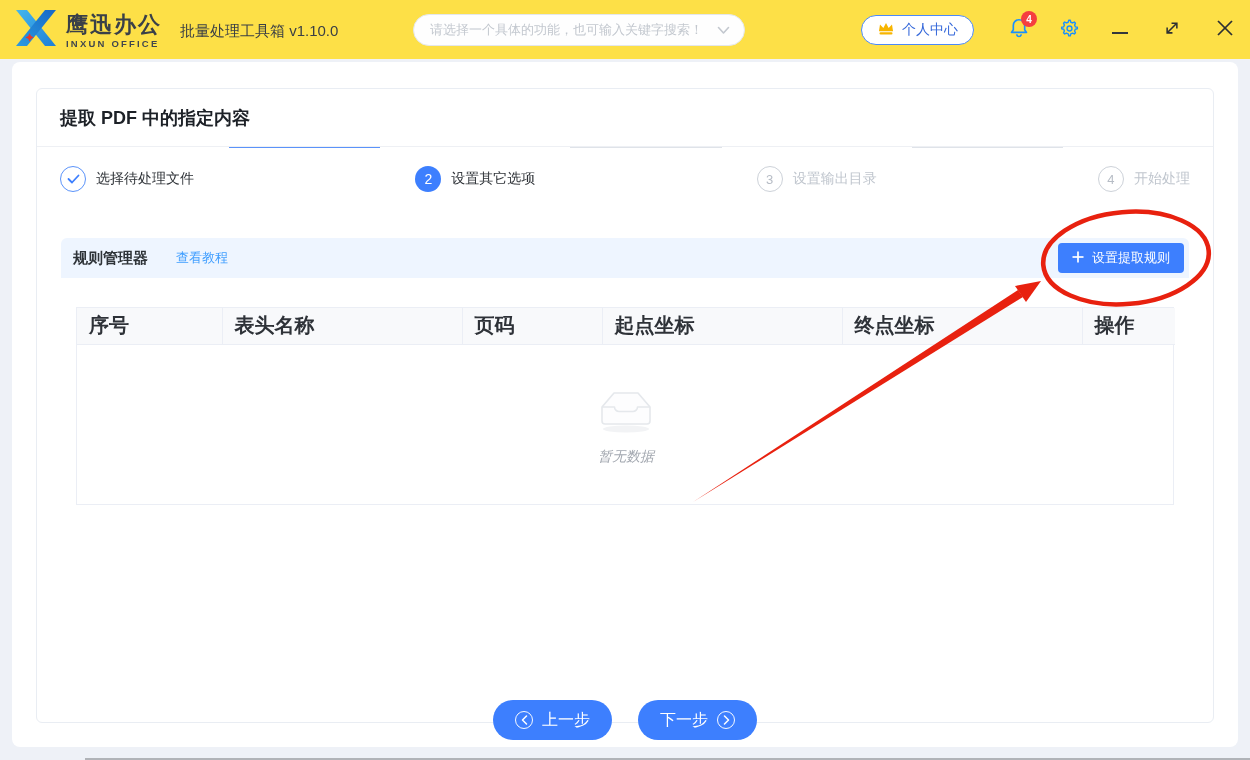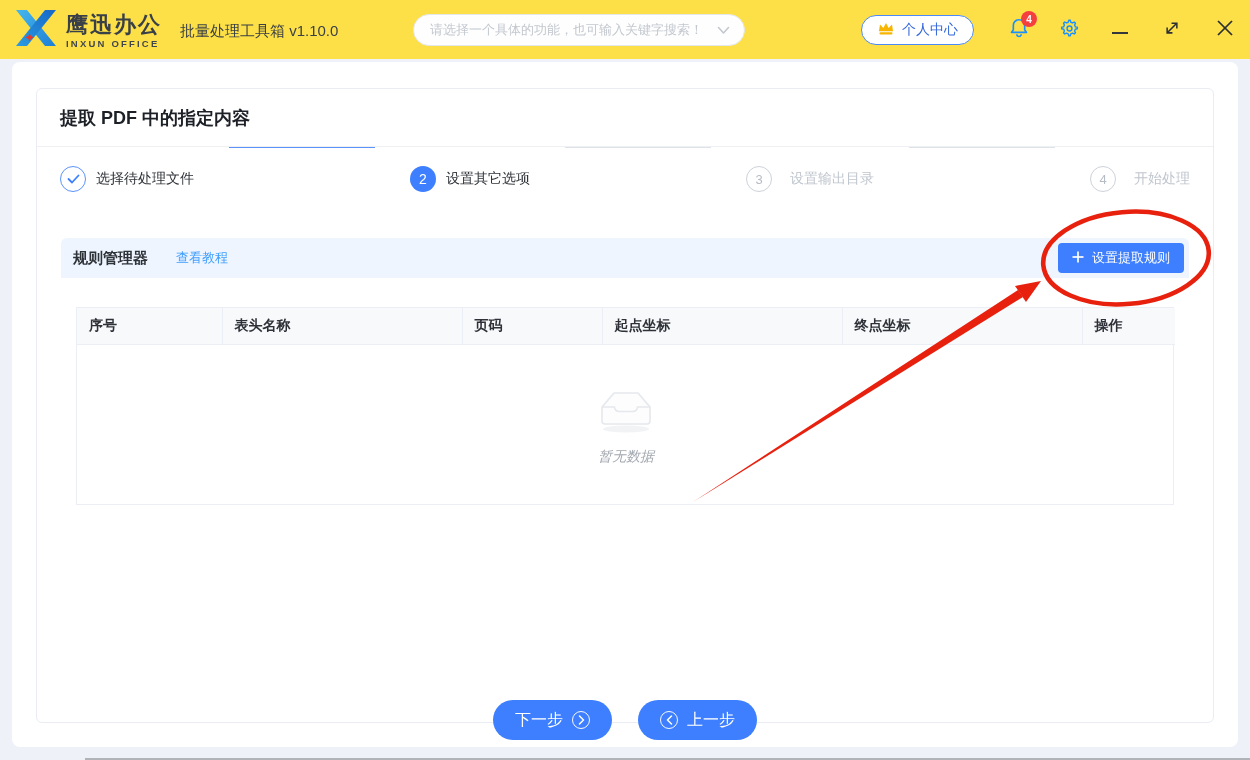--- a/index.html
+++ b/index.html
@@ -37,32 +37,32 @@
   .back-btn { display:flex; align-items:center; gap:8px; height:36px; padding:0 19px; border-radius:18px; background:#3d7ffe; color:#fff; font-size:14px; cursor:pointer; border:none; }
   .page-title { font-size:18px; font-weight:700; color:#1d2127; }
 
   .steps-row { height:64px; display:flex; padding:0 23px;gap:20px; }
   .step { display:flex; align-items:center; gap:10px; }
   .step-circle { width:26px; height:26px; border-radius:50%; display:flex; align-items:center; justify-content:center; font-size:14px; flex:none; }
   .step-circle.done { border:1.5px solid #5b93fa; background:#fff; }
   .step-circle.active { background:#3d7ffe; color:#fff; }
   .step-circle.pending { border:1px solid #cdd2d9; color:#b6bcc5; font-size:13px; }
   .step-label { font-size:14px; color:#2f3338; white-space:nowrap; }
-  .step-label.pending { color:#c0c6ce;margin-left:8px; }
+  .step-label.pending { color:#c0c6ce; }
   .connector { flex:1; border-top:1.5px solid #dfe3e9; margin:0 15px; }
   .connector.done { border-color:#5b93fa; }
 
   .rule-bar { margin:27px 24px 0; height:40px; background:#eef5ff; border-radius:6px 6px 0 0; display:flex; align-items:center; padding:0 5px 0 12px; }
   .rule-title { font-size:15px; font-weight:700; color:#2e3338; }
   .tutorial-link { font-size:13px; color:#409eff; margin-left:28px; cursor:pointer; text-decoration:none; }
   .add-rule-btn { margin-left:auto; height:30px; display:flex; align-items:center; gap:8px; padding:0 14px; background:#3d7ffe; border:none; border-radius:4px; color:#fff; font-size:13px; cursor:pointer; }
 
   .rules-table { margin:29px 39px 0; border:1px solid #ebeef5; }
   table { width:100%; border-collapse:collapse; table-layout:fixed; }
-  th { height:36px; background:#f8f9fb; border-bottom:1px solid #ebeef5; border-right:1px solid #ebeef5; text-align:left; padding-left:12px; font-size:14px; font-weight:700; color:#2e3238; }
+  th { height:36px; background:#f8f9fb; border-bottom:1px solid #ebeef5; border-right:1px solid #ebeef5; text-align:left; padding-left:12px; font-size:20px; font-weight:700; color:#2e3238; }
   th:last-child { border-right:none; }
   td.empty-cell { height:160px; text-align:center; vertical-align:middle; }
   .empty-state { display:inline-flex; flex-direction:column; align-items:center; gap:10px; }
   .empty-text { font-size:14px; color:#a2a7af;font-style:italic; }
 
   
   .footer-actions { position:absolute; left:0; right:0; top:700px; display:flex; justify-content:center; gap:26px; z-index:6; }
   .nav-btn { height:40px; display:flex; align-items:center; gap:9px; padding:0 22px; border:none; border-radius:20px; background:#3d7ffe; color:#fff; font-size:16px; cursor:pointer; }
   .circ-ico { width:18px; height:18px; border:1.5px solid rgba(255,255,255,.95); border-radius:50%; display:flex; align-items:center; justify-content:center; flex:none; }
 
@@ -252,34 +252,34 @@
             </tr>
           </tbody>
         </table>
       </div>
 
     </div>
   </div>
 
   <div class="footer-actions">
     <button class="nav-btn">
+      <span class="circ-ico">
+        <svg width="7" height="10" viewBox="0 0 7 10">
+            <polyline points="5.5,1 1.5,5 5.5,9" fill="none" stroke="#fff" stroke-width="1.5" stroke-linecap="round" stroke-linejoin="round"></polyline>
+          </svg>
+      </span>
+      <span>上一步</span>
+    </button>
+    <button class="nav-btn">
       <span>下一步</span>
       <span class="circ-ico">
         <svg width="7" height="10" viewBox="0 0 7 10">
             <polyline points="1.5,1 5.5,5 1.5,9" fill="none" stroke="#fff" stroke-width="1.5" stroke-linecap="round" stroke-linejoin="round"></polyline>
           </svg>
       </span>
-    </button>
-    <button class="nav-btn">
-      <span class="circ-ico">
-        <svg width="7" height="10" viewBox="0 0 7 10">
-            <polyline points="5.5,1 1.5,5 5.5,9" fill="none" stroke="#fff" stroke-width="1.5" stroke-linecap="round" stroke-linejoin="round"></polyline>
-          </svg>
-      </span>
-      <span>上一步</span>
     </button>
   </div>
 
   <div class="taskbar-line"></div>
 
   <svg class="annotation" viewBox="0 0 1250 760">
     <ellipse cx="1126" cy="258" rx="83" ry="46" fill="none" stroke="#e8210f" stroke-width="4.6" transform="rotate(-5 1126 258)"></ellipse>
     <polygon points="693,502 1023,297 1018,290" fill="#e8210f"></polygon>
     <polygon points="1041,281 1026,302 1015,286" fill="#e8210f"></polygon>
   </svg>

